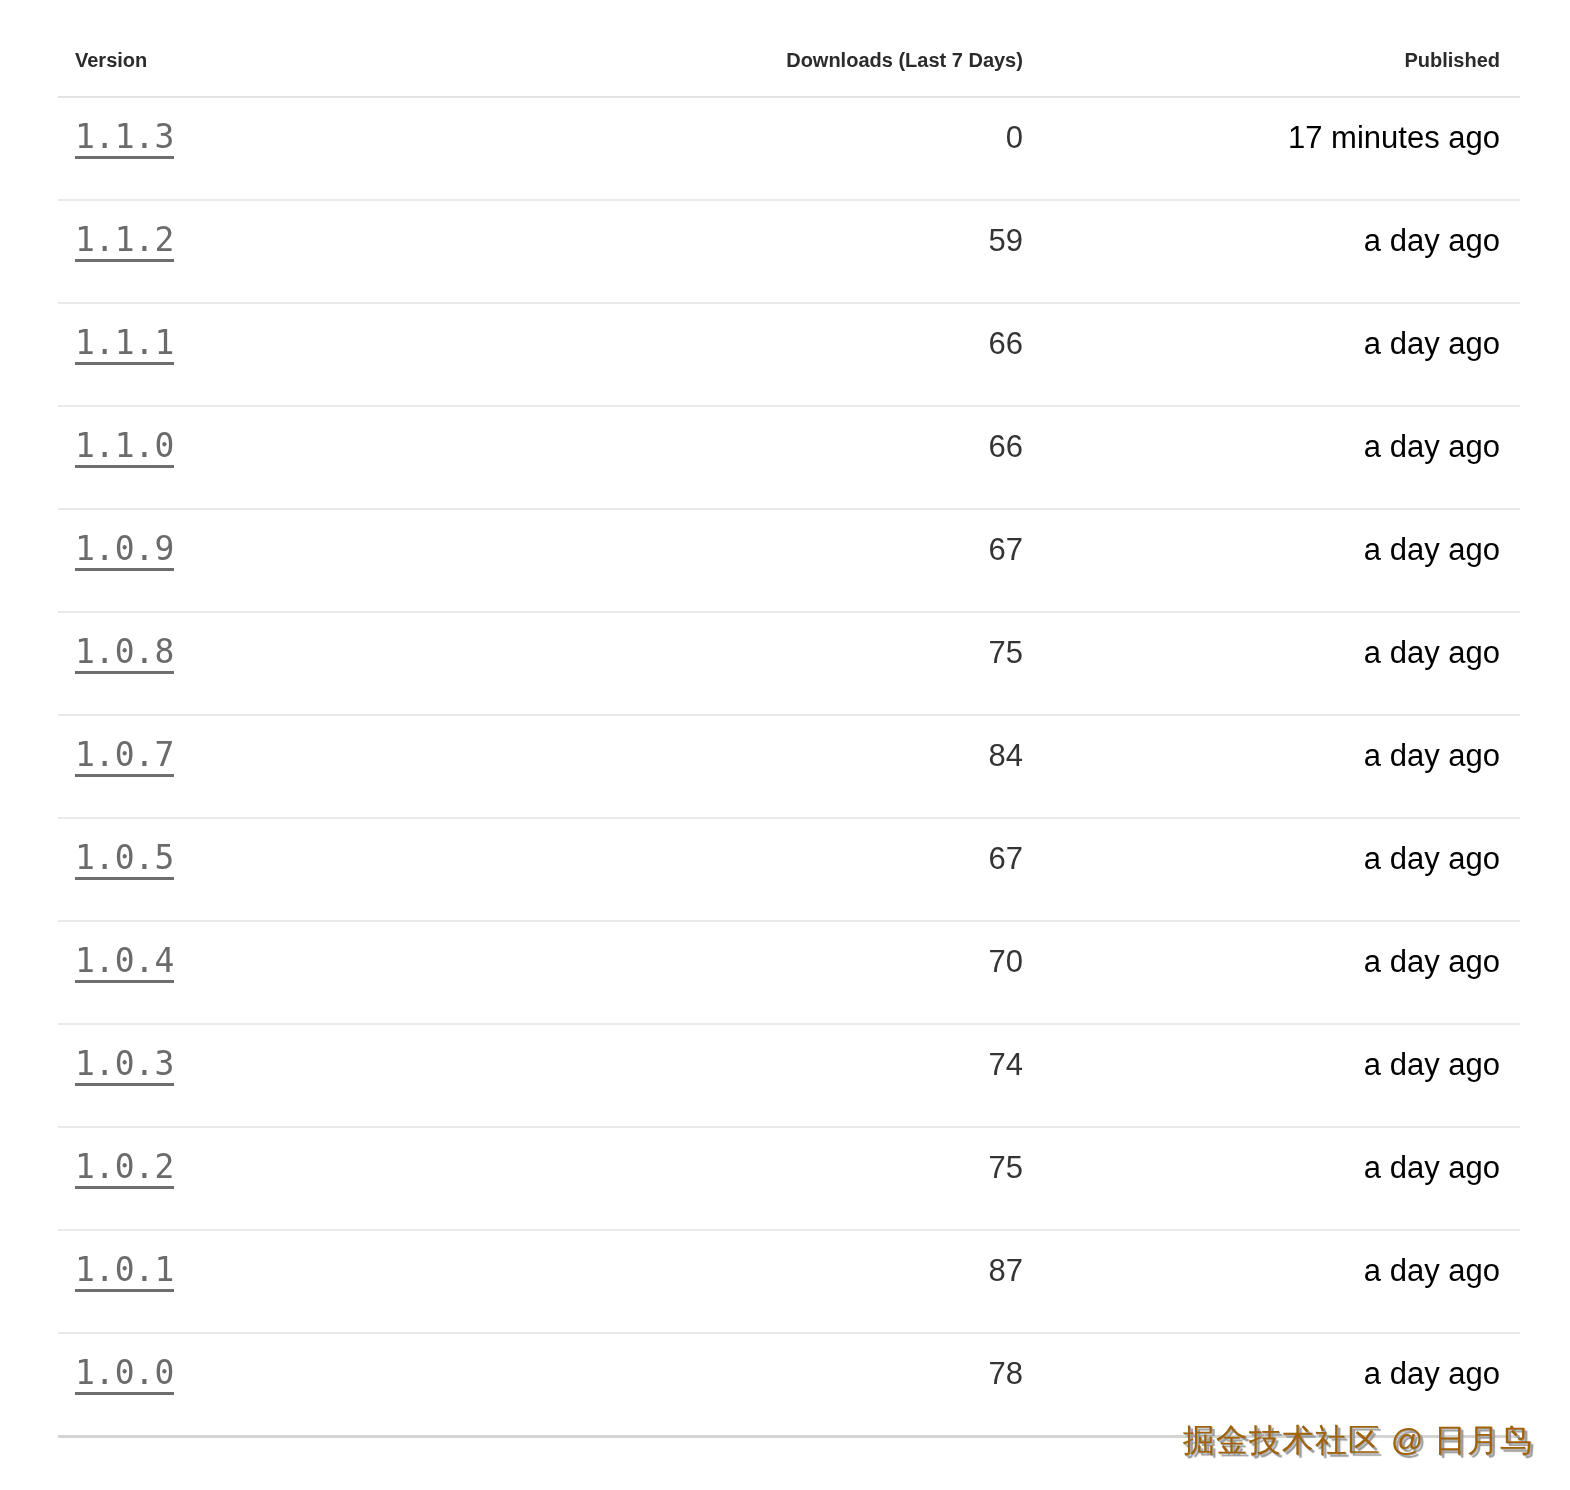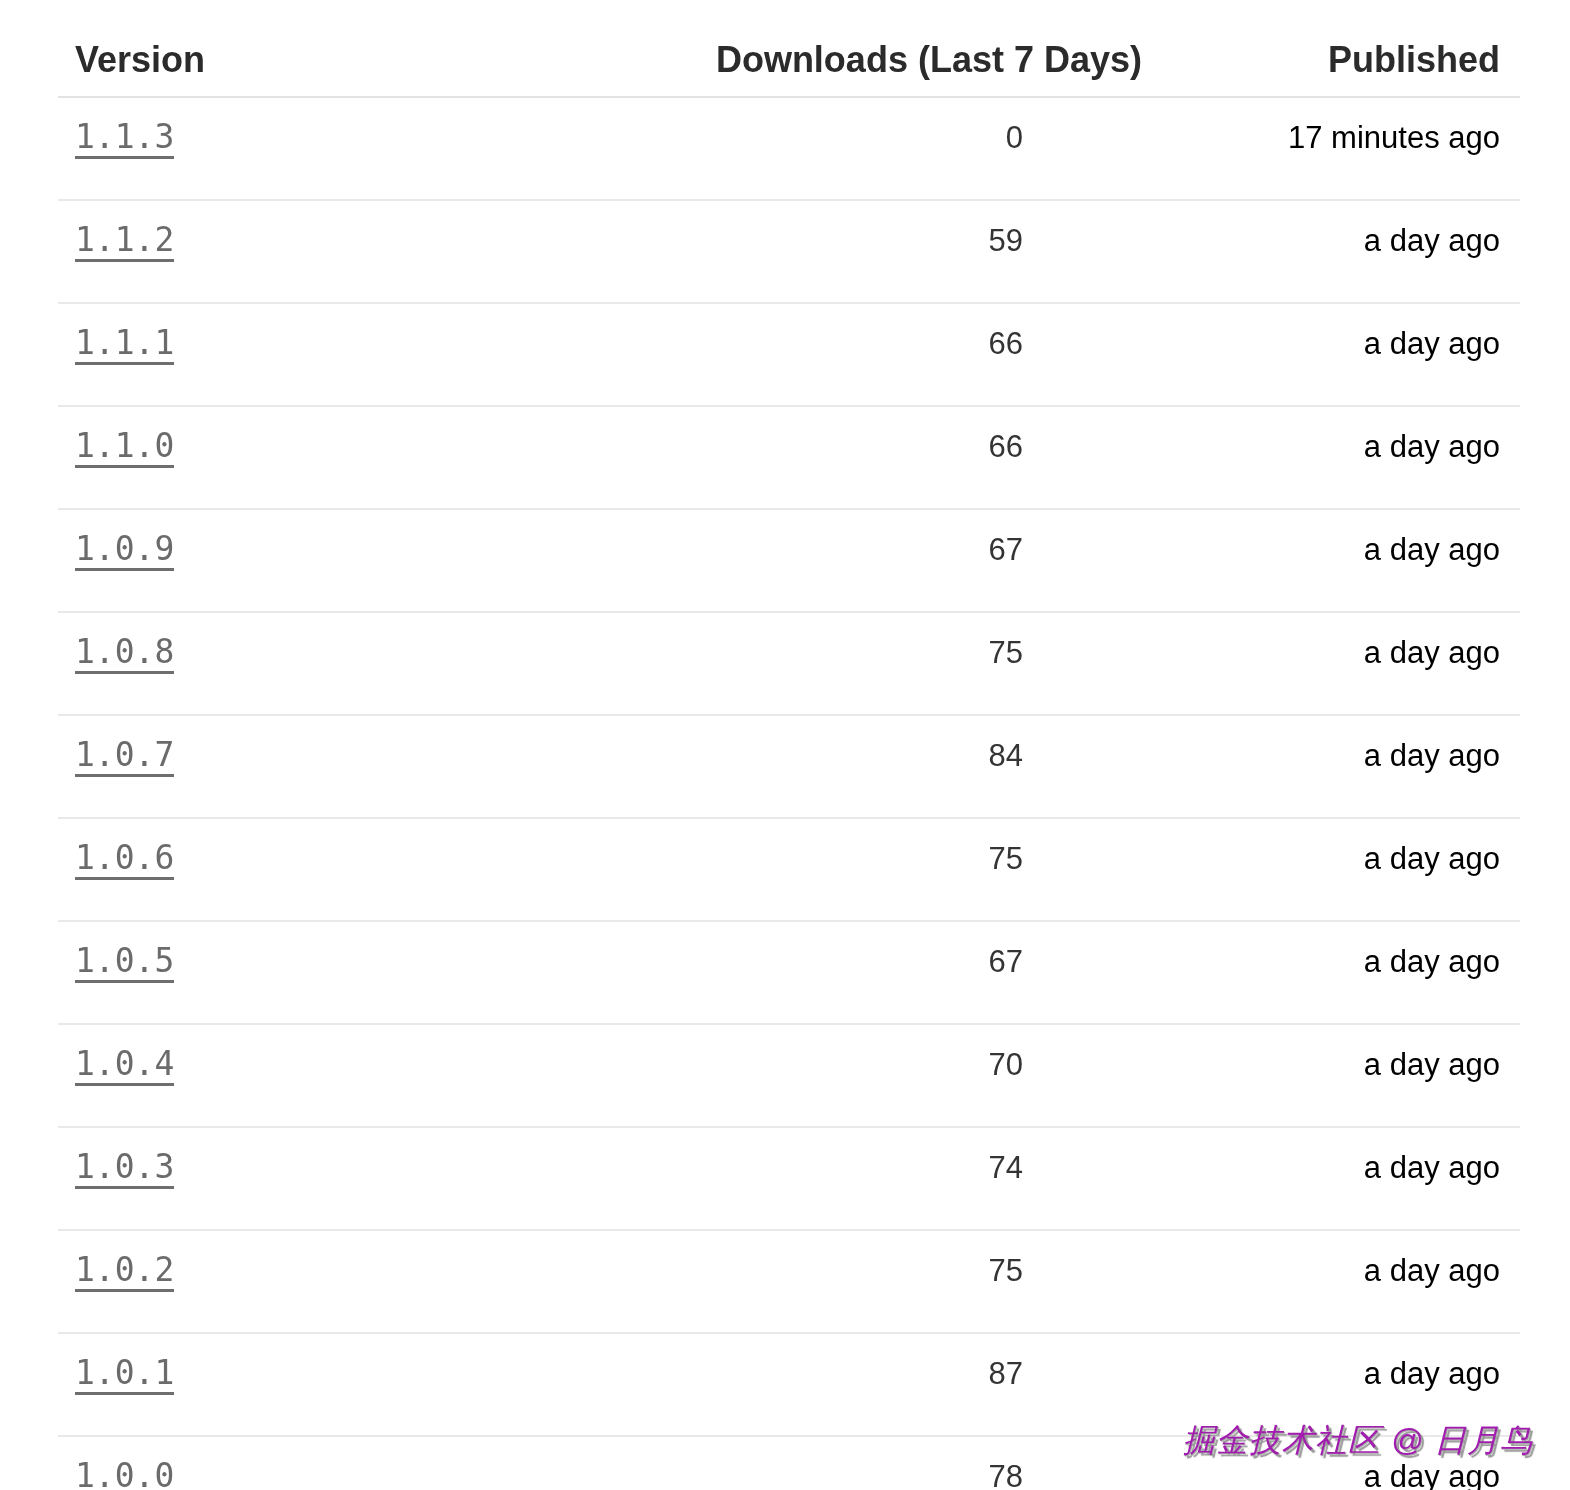--- a/index.html
+++ b/index.html
@@ -23,21 +23,21 @@
     top: 0;
     width: 1462px;
     border-collapse: collapse;
     table-layout: fixed;
   }
   col.c-version   { width: 45%; }
   col.c-downloads { width: 21%; }
   col.c-published { width: 34%; }
 
   thead th {
-    font-size: 36px;
+    font-size: 20px;
     font-weight: 700;
     color: #2b2b2b;
     line-height: 34px;
     padding: 43px 0 19px 0;
     border-bottom: 2px solid #e3e3e3;
     white-space: nowrap;
   }
   th.col-version   { text-align: left;  padding-left: 17px; }
   th.col-downloads { text-align: right; }
   th.col-published { text-align: right; padding-right: 20px; }
@@ -73,25 +73,24 @@
     padding-right: 20px;
     font-size: 31px;
     color: #000000;
   }
   .watermark {
     position: absolute;
     right: 37px;
     top: 1420px;
     font-size: 32px;
     line-height: 40px;
-    color: #a21caf;
+    color: #a16207;
     text-shadow: 3px 3px 1px #979797, 1px 1px 0 #aaaaaa;
     white-space: nowrap;
     letter-spacing: 1px;
-    font-style: italic;
   }
 </style>
 </head>
 <body>
 
 <div class="page">
 
   <table class="versions-table">
     <colgroup>
       <col class="c-version">
@@ -155,27 +154,20 @@
     </tr>
 
     <tr>
       <td class="cell-version">
         <a class="version-link">1.0.7</a>
       </td>
       <td class="cell-downloads">84</td>
       <td class="cell-published">a day ago</td>
     </tr>
 
-    <tr>
-      <td class="cell-version">
-        <a class="version-link">1.0.6</a>
-      </td>
-      <td class="cell-downloads">75</td>
-      <td class="cell-published">a day ago</td>
-    </tr>
 
     <tr>
       <td class="cell-version">
         <a class="version-link">1.0.5</a>
       </td>
       <td class="cell-downloads">67</td>
       <td class="cell-published">a day ago</td>
     </tr>
 
     <tr>

